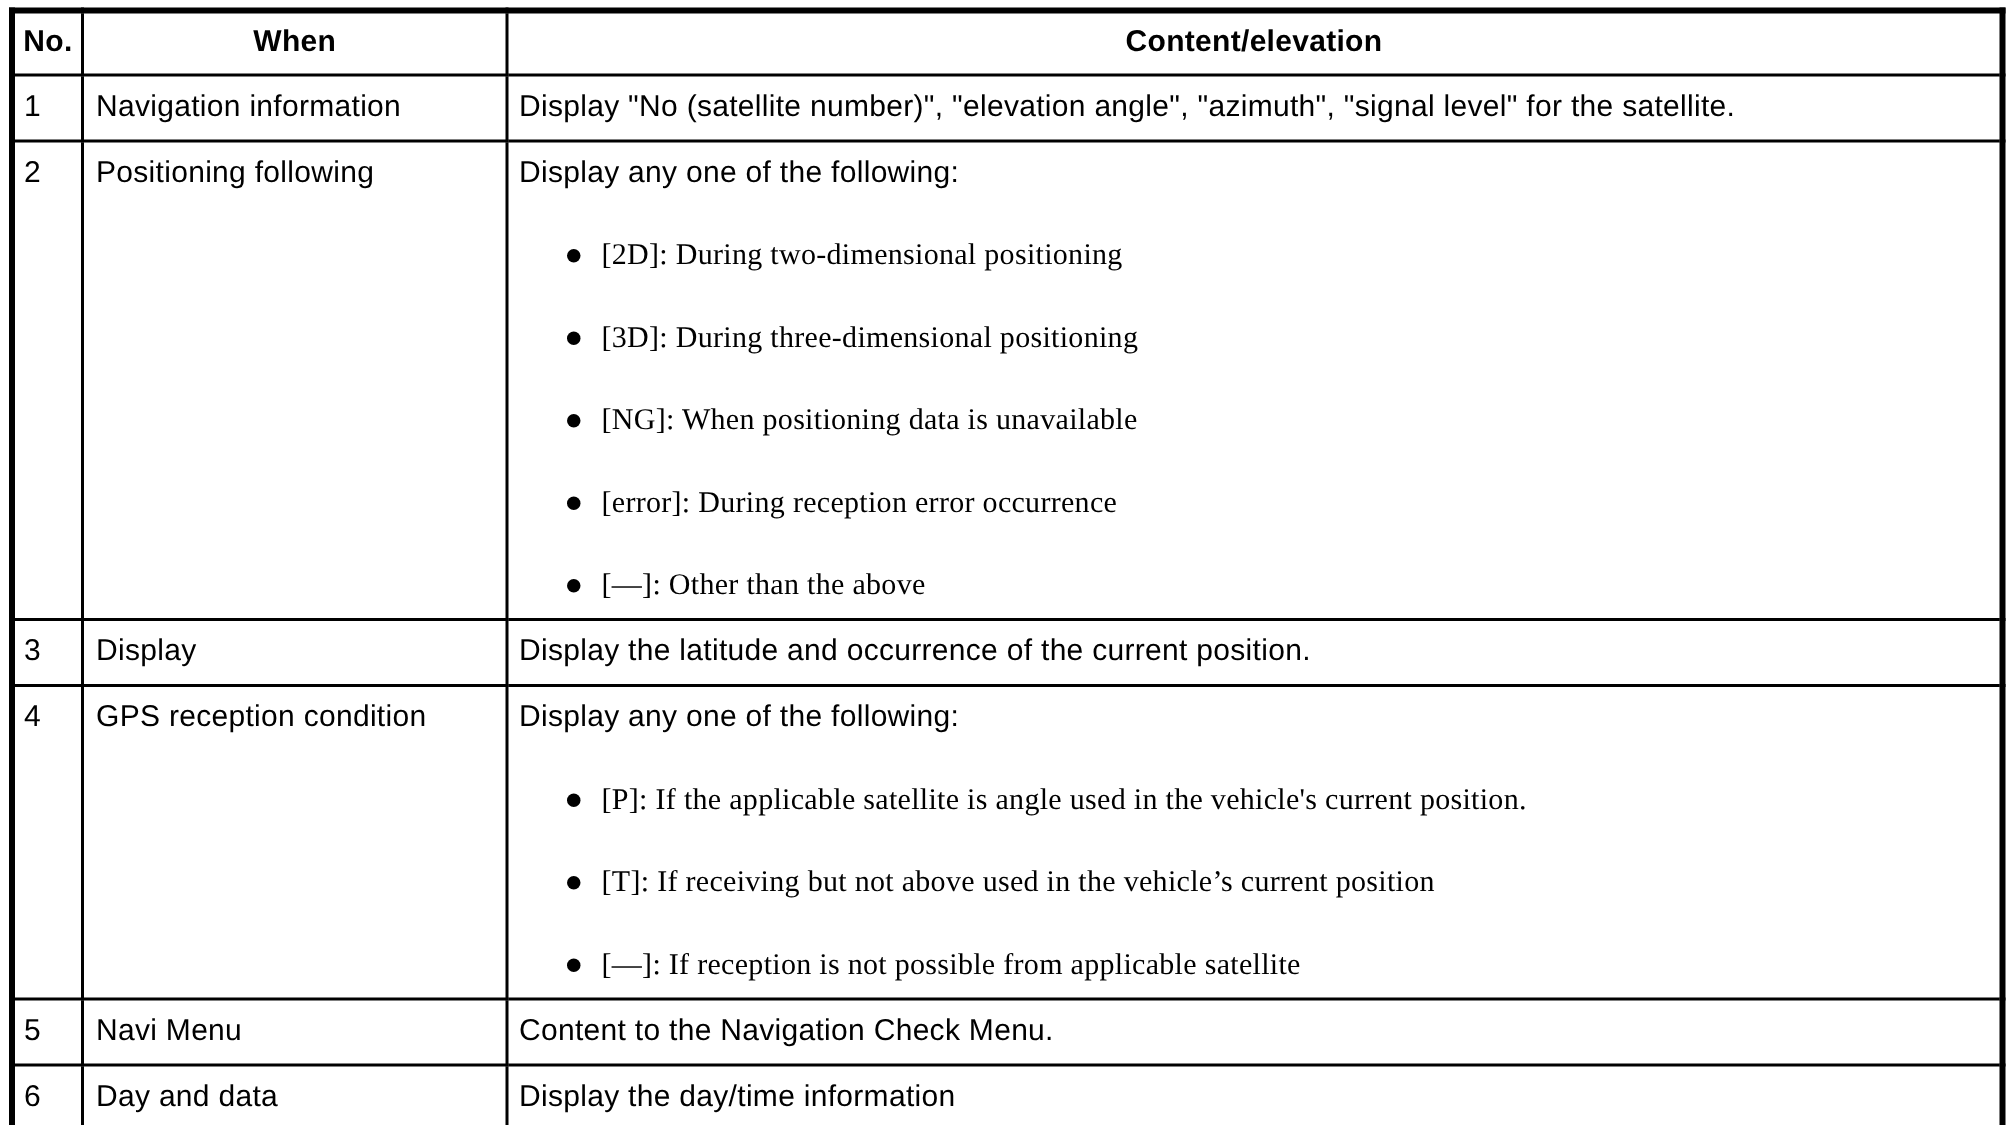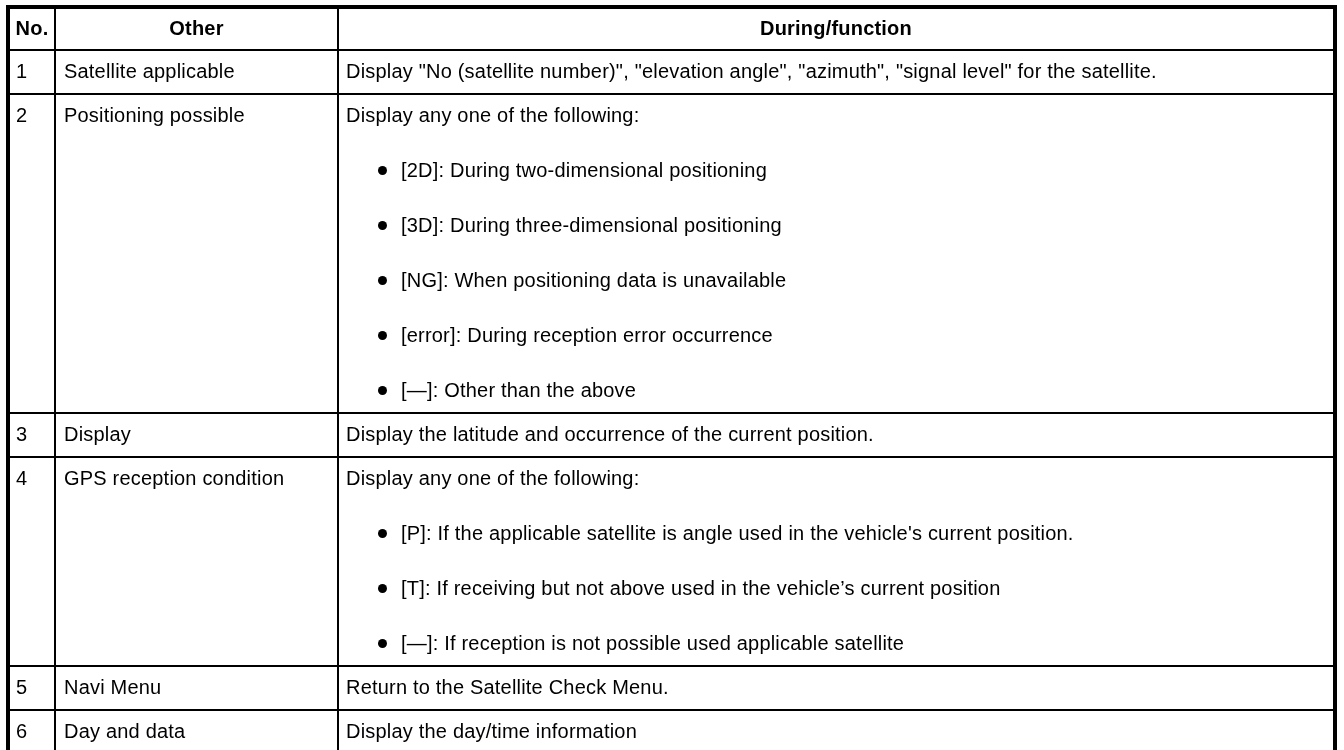--- a/index.html
+++ b/index.html
@@ -42,20 +42,21 @@
     text-align: center;
     padding: 8px 4px 9px 4px;
   }
   td { padding: 9px 6px 10px 6px; }
   td.cell-no   { padding-left: 6px; }
   td.cell-name { padding-left: 8px; }
   td.cell-content { padding-left: 7px; padding-right: 4px; }
   .bullet-line {
     margin-top: 32px;
     white-space: nowrap;
+    font-family: Liberation Serif, serif;
   }
   .dot {
     display: inline-block;
     width: 9px;
     height: 9px;
     border-radius: 50%;
     background: #000000;
     margin-left: 32px;
     margin-right: 14px;
     margin-bottom: 2px;
@@ -68,44 +69,44 @@
 <div class="page">
   <table class="spec-table">
     <colgroup>
       <col class="col-no">
       <col class="col-name">
       <col class="col-content">
     </colgroup>
     <thead>
       <tr>
         <th>No.</th>
-        <th>Other</th>
-        <th>During/function</th>
+        <th>When</th>
+        <th>Content/elevation</th>
       </tr>
     </thead>
     <tbody id="table-body">
   <tr>
     <td class="cell-no">
       <span>1</span>
     </td>
     <td class="cell-name">
-      <span>Satellite applicable</span>
+      <span>Navigation information</span>
     </td>
     <td class="cell-content">
       <div class="intro">Display "No (satellite number)", "elevation angle", "azimuth", "signal level" for the satellite.</div>
       <div class="bullets"></div>
     </td>
   </tr>
 
   <tr>
     <td class="cell-no">
       <span>2</span>
     </td>
     <td class="cell-name">
-      <span>Positioning possible</span>
+      <span>Positioning following</span>
     </td>
     <td class="cell-content">
       <div class="intro">Display any one of the following:</div>
       <div class="bullets">
               <div class="bullet-line"><span class="dot"></span><span>[2D]: During two-dimensional positioning</span></div>
               <div class="bullet-line"><span class="dot"></span><span>[3D]: During three-dimensional positioning</span></div>
               <div class="bullet-line"><span class="dot"></span><span>[NG]: When positioning data is unavailable</span></div>
               <div class="bullet-line"><span class="dot"></span><span>[error]: During reception error occurrence</span></div>
               <div class="bullet-line"><span class="dot"></span><span>[—]: Other than the above</span></div>
             </div>
@@ -130,34 +131,34 @@
       <span>4</span>
     </td>
     <td class="cell-name">
       <span>GPS reception condition</span>
     </td>
     <td class="cell-content">
       <div class="intro">Display any one of the following:</div>
       <div class="bullets">
               <div class="bullet-line"><span class="dot"></span><span>[P]: If the applicable satellite is angle used in the vehicle's current position.</span></div>
               <div class="bullet-line"><span class="dot"></span><span>[T]: If receiving but not above used in the vehicle’s current position</span></div>
-              <div class="bullet-line"><span class="dot"></span><span>[—]: If reception is not possible used applicable satellite</span></div>
+              <div class="bullet-line"><span class="dot"></span><span>[—]: If reception is not possible from applicable satellite</span></div>
             </div>
     </td>
   </tr>
 
   <tr>
     <td class="cell-no">
       <span>5</span>
     </td>
     <td class="cell-name">
       <span>Navi Menu</span>
     </td>
     <td class="cell-content">
-      <div class="intro">Return to the Satellite Check Menu.</div>
+      <div class="intro">Content to the Navigation Check Menu.</div>
       <div class="bullets"></div>
     </td>
   </tr>
 
   <tr>
     <td class="cell-no">
       <span>6</span>
     </td>
     <td class="cell-name">
       <span>Day and data</span>

